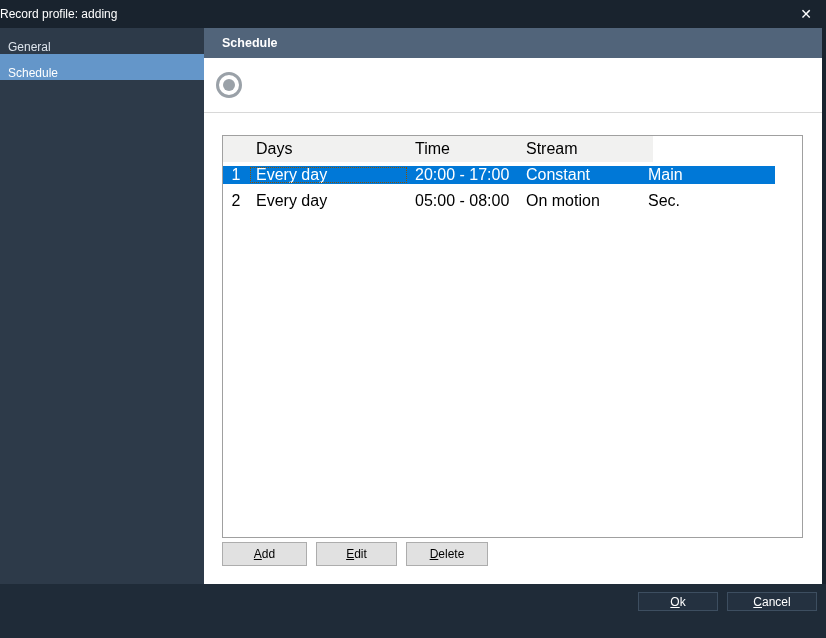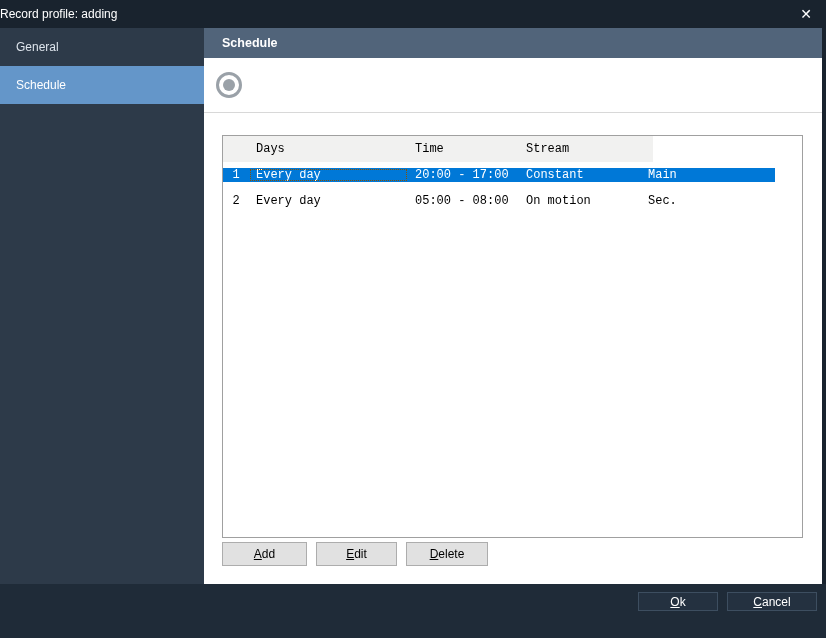--- a/index.html
+++ b/index.html
@@ -30,21 +30,21 @@
     position:absolute;right:7px;top:0;width:26px;height:28px;
     display:flex;align-items:center;justify-content:center;
     color:#ffffff;font-size:14px;cursor:pointer;font-weight:400;
   }
   
   .sidebar{
     position:absolute;left:0;top:28px;width:204px;height:556px;
     background:var(--sidebar-bg);
   }
   .side-item{
-    height:38px;line-height:38px;padding-left:16px;
+    height:26px;line-height:38px;padding-left:8px;
     color:var(--sidebar-item-fg);font-size:12px;cursor:pointer;
   }
   .side-item.selected{background:var(--sidebar-selected-bg);color:#ffffff;}
   
   .main{
     position:absolute;left:204px;top:28px;width:618px;height:556px;
     background:var(--panel-bg);
   }
   .right-edge{
     position:absolute;left:822px;top:28px;width:4px;height:556px;
@@ -69,21 +69,21 @@
     font-size:11.5px;color:#111111;line-height:15px;
   }
   
   .table{
     position:absolute;left:18px;top:107px;width:581px;height:403px;
     border:1px solid var(--table-border);background:#ffffff;box-sizing:border-box;
     overflow:hidden;
   }
   .trow,.thead{display:flex;height:26px;align-items:center;}
   .thead .cell{background:var(--table-header-bg);height:26px;line-height:26px;}
-  .cell{box-sizing:border-box;padding-left:7px;white-space:nowrap;overflow:hidden;font-size:12px;font-family:Liberation Mono, monospace;}
+  .cell{box-sizing:border-box;padding-left:7px;white-space:nowrap;overflow:hidden;font-size:16px;}
   .c-num{width:26px;text-align:center;padding-left:0;}
   .c-days{width:159px;}
   .c-time{width:111px;}
   .c-type{width:122px;}
   .c-stream{width:134px;}
   .trow{color:var(--row-fg);cursor:default;}
   .trow.selected .cell{background:var(--row-selected-bg);color:var(--row-selected-fg);}
   .trow.selected .c-days{outline:1px dotted var(--focus-dotted);outline-offset:-2px;}
   
   .btn{

